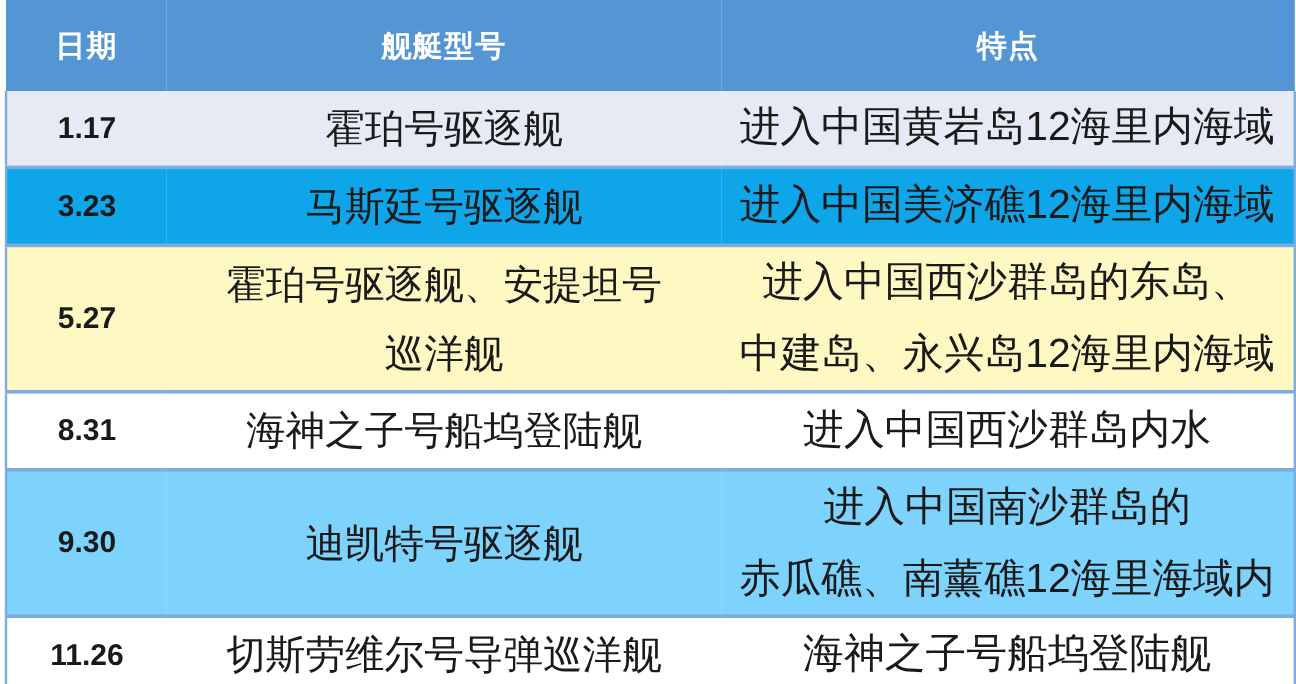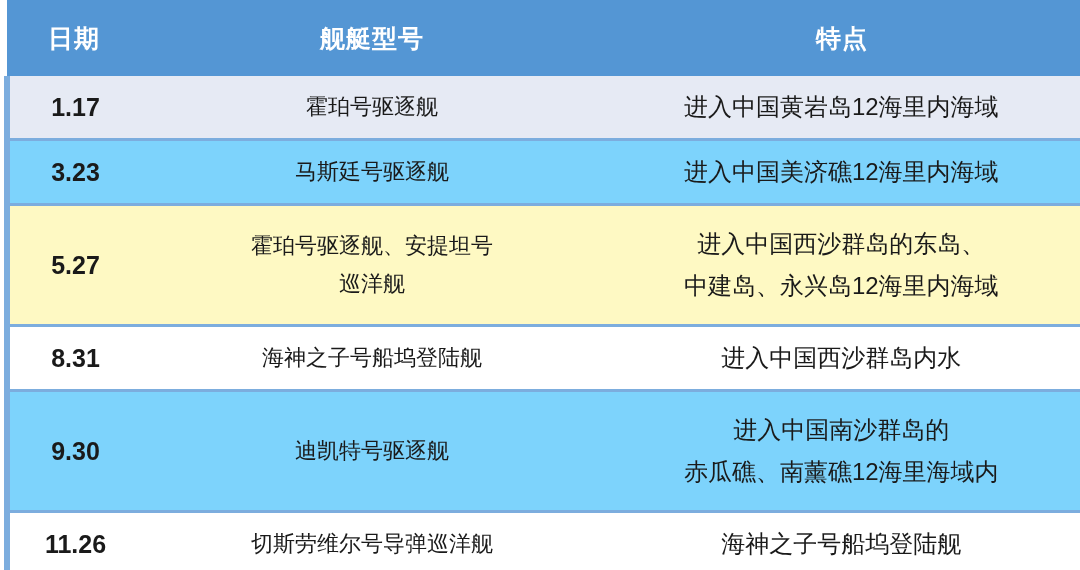--- a/index.html
+++ b/index.html
@@ -42,21 +42,21 @@
     letter-spacing: 1px;
     text-align: center;
     vertical-align: middle;
   }
   th.col-date   { width: 134px; }
   th.col-ship   { width: 462px; }
   th.col-detail { width: 478px; }
 
   
   tbody tr.data-row {
-    border-left: 6px solid #7f1d1d;
+    border-left: 2px solid #7f1d1d;
     border-right: 3px solid #7cadde;
     border-bottom: 3px solid #7cadde;
   }
   tbody tr.row-shaded { background: #e6eaf4; }
   tbody tr.row-plain  { background: #ffffff; }
 
   tbody td {
     padding: 0 4px;
     border: none;
     vertical-align: middle;
@@ -65,26 +65,26 @@
   }
 
   td.cell-date {
     width: 134px;
     font-size: 25px;
     font-weight: bold;
     letter-spacing: 0px;
   }
   td.cell-ship {
     width: 462px;
-    font-size: 22px;
+    font-size: 33px;
     line-height: 1.75;
   }
   td.cell-detail {
     width: 478px;
-    font-size: 24px;
+    font-size: 34px;
     line-height: 1.75;
   }
 
   tr.h-single td { height: 62px; }
   tr.h-double td { height: 118px; }
 
   .line { display: block; }
 </style>
 </head>
 <body>
@@ -101,21 +101,21 @@
     <tbody>
         <tr class="data-row row-shaded h-single" style="background: rgb(230, 234, 244); border-color: rgb(124, 173, 222);">
           <td class="cell-date">1.17</td>
           <td class="cell-ship">
             <span class="line">霍珀号驱逐舰</span>
           </td>
           <td class="cell-detail">
             <span class="line">进入中国黄岩岛12海里内海域</span>
           </td>
         </tr>
-        <tr class="data-row row-plain h-single" style="background: #7dd3fc; border-color: rgb(124, 173, 222);">
+        <tr class="data-row row-plain h-single" style="background: #0ea5e9; border-color: rgb(124, 173, 222);">
           <td class="cell-date">3.23</td>
           <td class="cell-ship">
             <span class="line">马斯廷号驱逐舰</span>
           </td>
           <td class="cell-detail">
             <span class="line">进入中国美济礁12海里内海域</span>
           </td>
         </tr>
         <tr class="data-row row-shaded h-double" style="background: #fef9c3; border-color: rgb(124, 173, 222);">
           <td class="cell-date">5.27</td>

